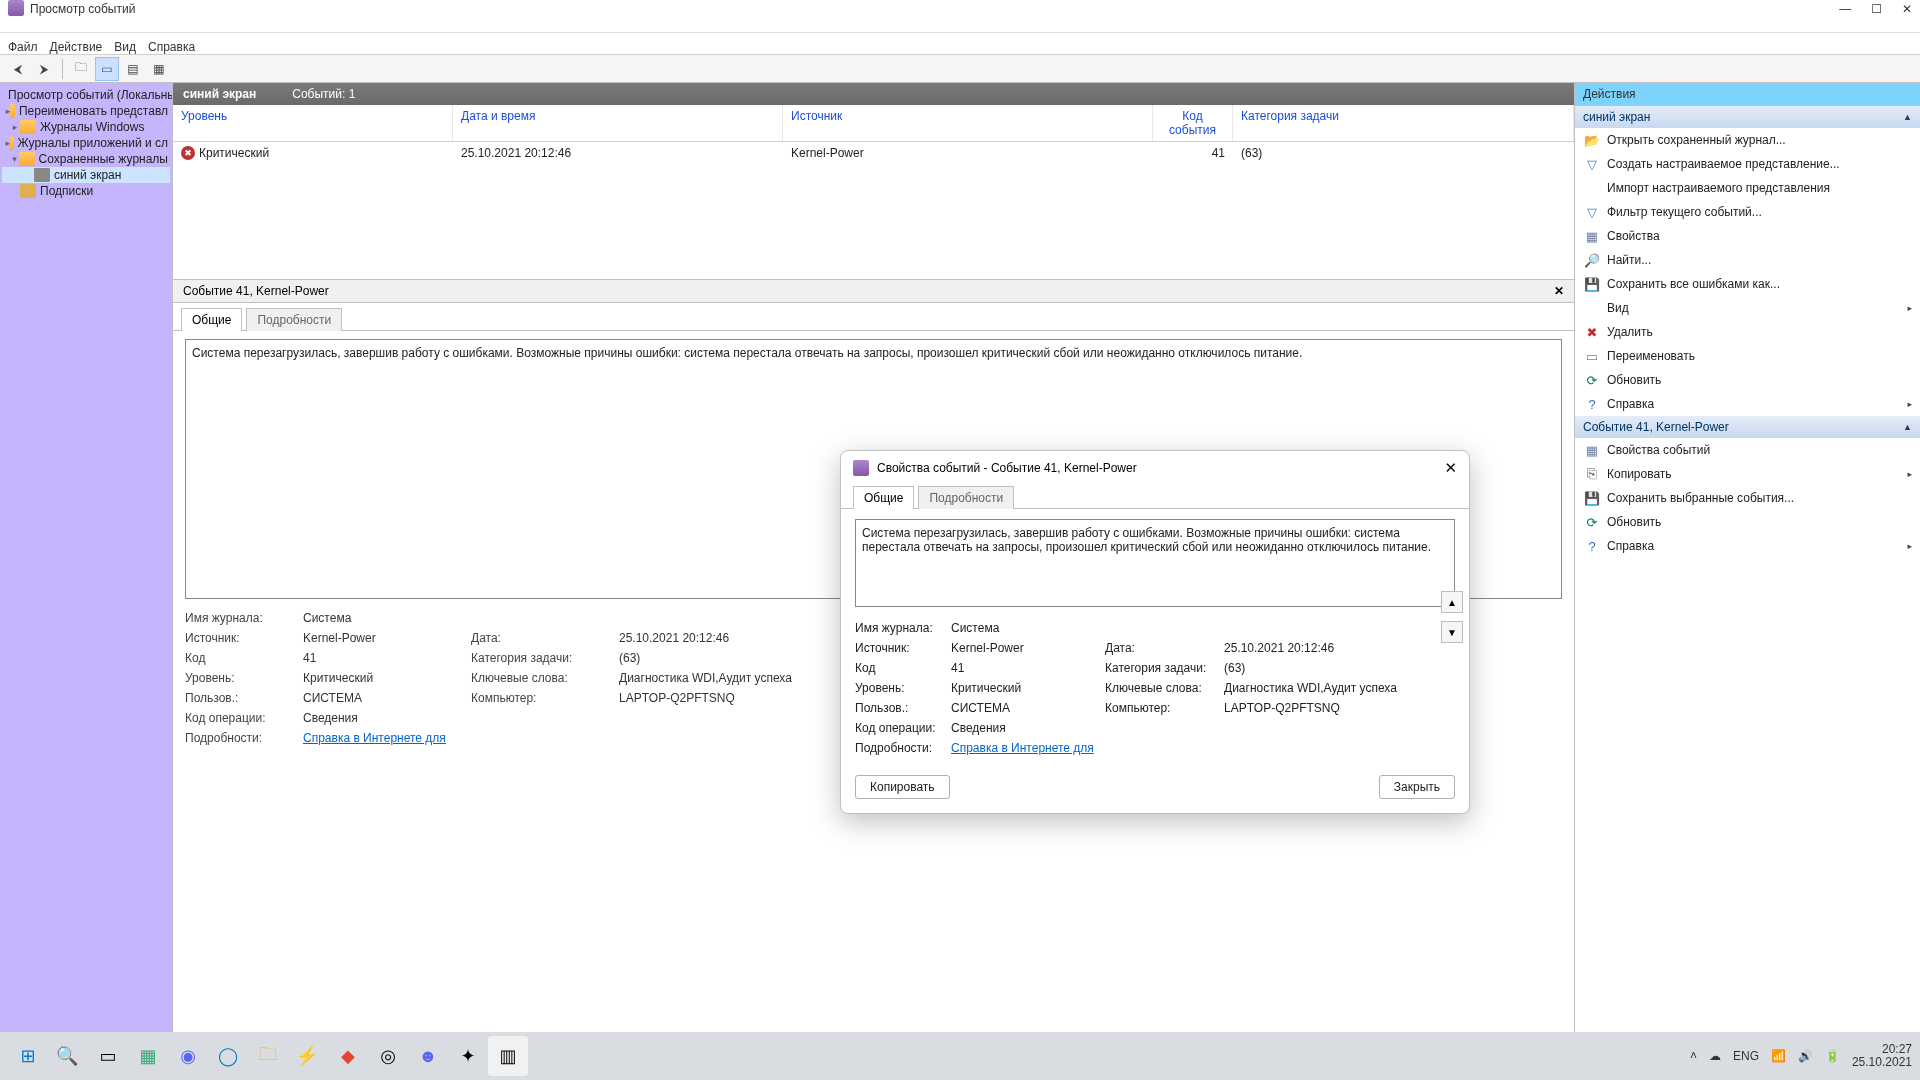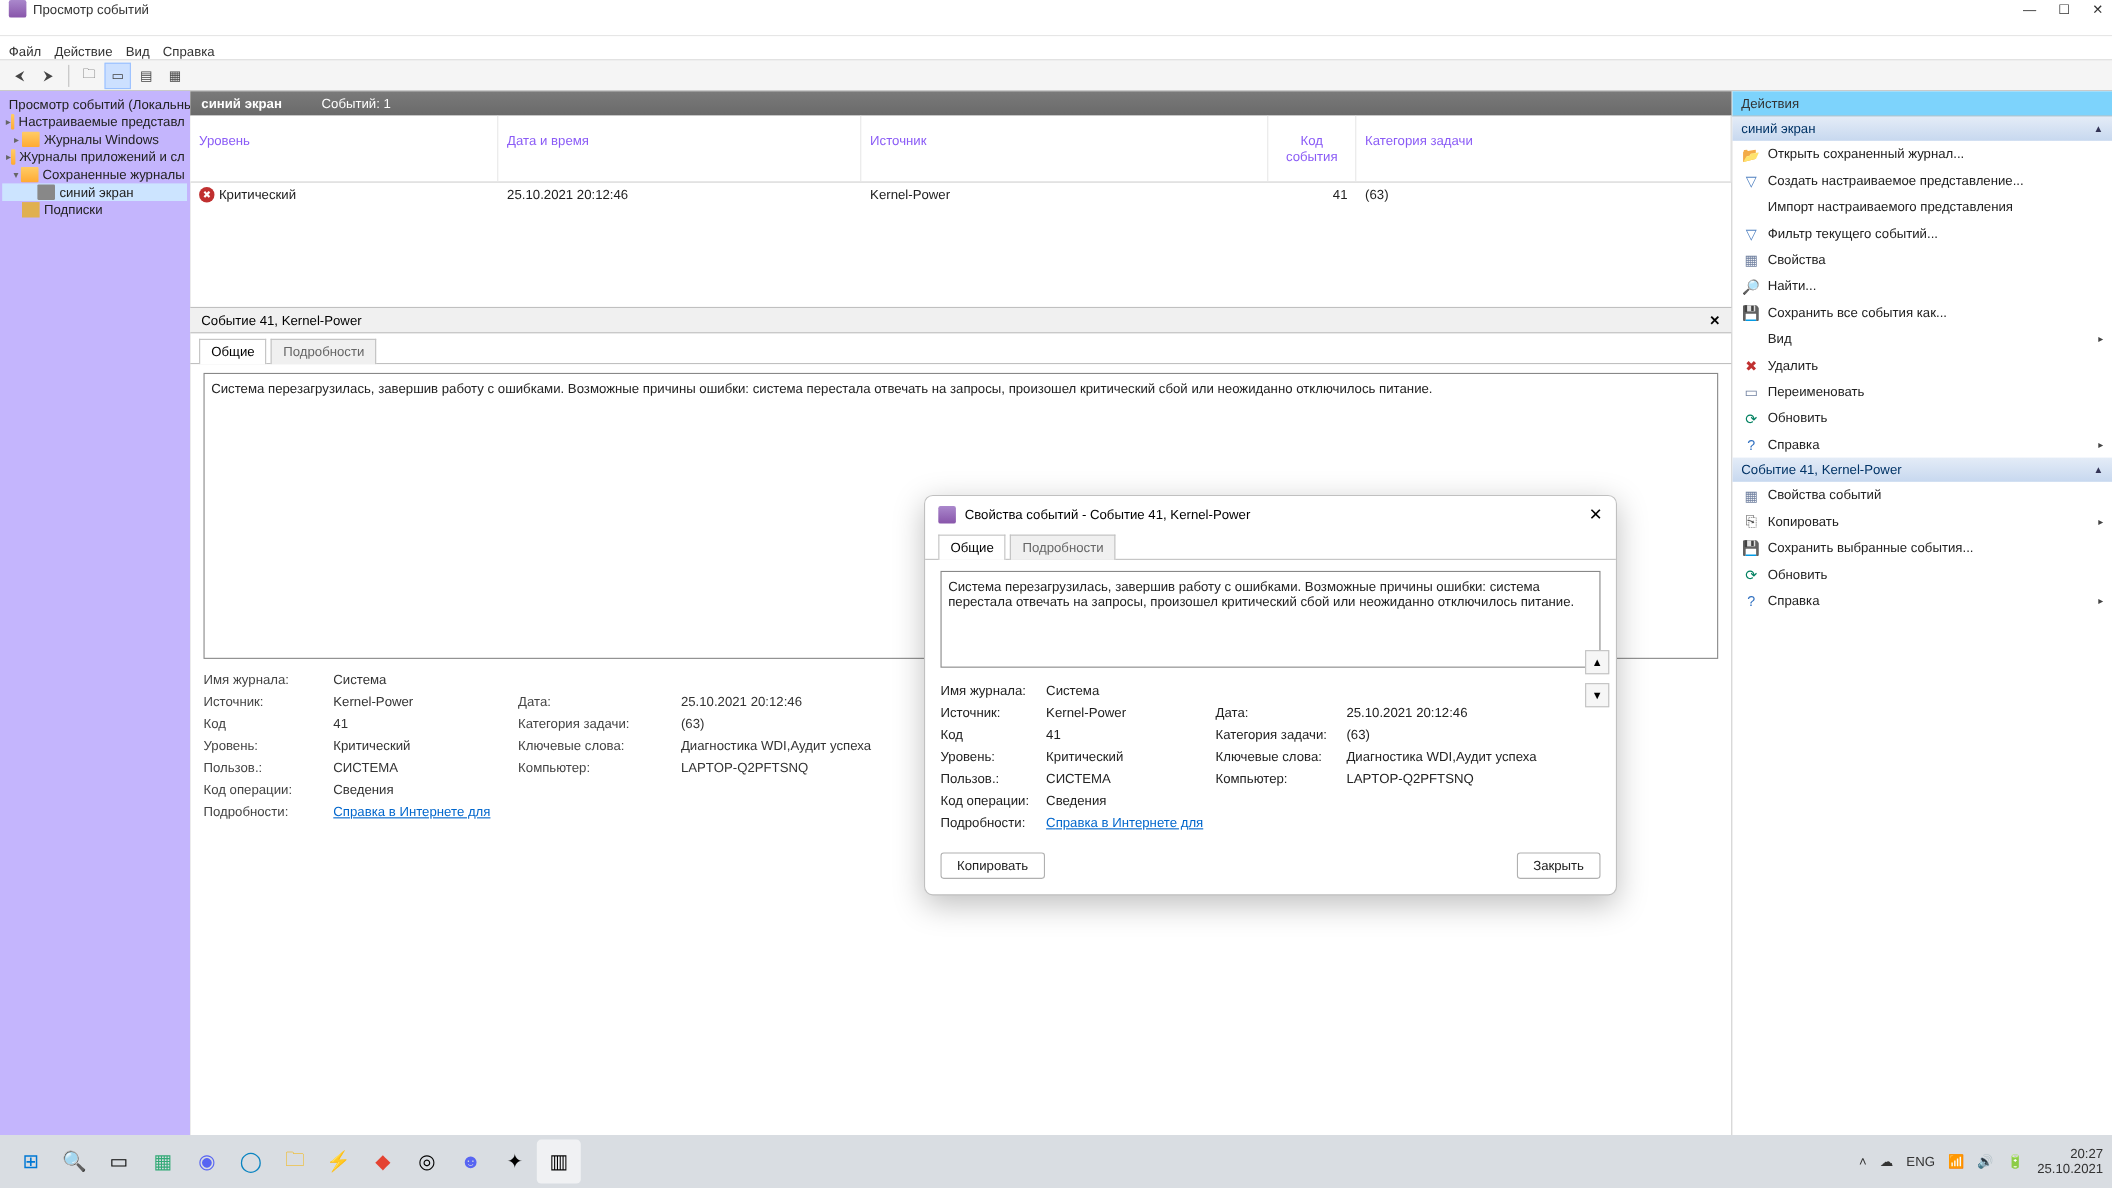--- a/index.html
+++ b/index.html
@@ -24,21 +24,21 @@
 .folder-icon { background: linear-gradient(#fc6, #fa3); border-radius: 1px; }
 .book-icon { background: #bb8866; }
 .disk-icon { background: #888; border-radius: 1px; }
 .leaf-icon { background: #e0b050; }
 .tree-sel { background: #cce4ff; }
 .center-pane { flex: 1; display: flex; flex-direction: column; border-right: 1px solid #c0c0c0; }
 .center-header { background: linear-gradient(#7a7a7a,#6a6a6a); color: #fff; padding: 4px 10px; display: flex; }
 .center-header .lbl { font-weight: bold; }
 .list-area { flex: 0 0 175px; overflow: auto; border-bottom: 1px solid #c0c0c0; }
 .list-header { display: flex; background: #fff; border-bottom: 1px solid #d0d0d0; }
-.list-header div { padding: 16px 8px; border-right: 1px solid #e8e8e8; color: #8b5cf6; }
+.list-header div { padding: 4px 8px; border-right: 1px solid #e8e8e8; color: #1d4ed8; }
 .list-row { display: flex; padding: 2px 0; cursor: pointer; }
 .list-row div { padding: 2px 8px; color: #222; display: flex; align-items: center; }
 .lr-icon { width: 14px; height: 14px; margin-right: 4px; border-radius: 50%; background: #c03030; color: #fff; display: inline-flex; align-items: center; justify-content: center; font-size: 9px; }
 .col-level { width: 280px; }
 .col-date { width: 330px; }
 .col-src { width: 370px; }
 .col-code { width: 80px; text-align: center; }
 .col-task { flex: 1; }
 .detail-bar { background: #f0f0f0; padding: 4px 10px; display: flex; align-items: center; border-bottom: 1px solid #c0c0c0; }
 .detail-bar .close-x { margin-left: auto; cursor: pointer; font-weight: bold; }
@@ -122,21 +122,21 @@
 
   <div class="tree-pane">
     <div class="tree-item">
       <span class="ti-icon book-icon"></span>
       <span>Просмотр событий (Локальны</span>
     </div>
     <div class="tree-item">
       <span class="tree-indent" style="width:6px"></span>
       <span class="tree-toggle">▸</span>
       <span class="ti-icon folder-icon"></span>
-      <span>Настраиваемые представл</span>
+      <span>Переименовать представл</span>
     </div>
     <div class="tree-item">
       <span class="tree-indent" style="width:6px"></span>
       <span class="tree-toggle">▸</span>
       <span class="ti-icon folder-icon"></span>
       <span>Журналы Windows</span>
     </div>
     <div class="tree-item">
       <span class="tree-indent" style="width:6px"></span>
       <span class="tree-toggle">▸</span>
@@ -258,21 +258,21 @@
     <div class="action-item">
         <span class="ai-icon ai-props">▦</span>
         <span>Свойства</span>
       </div>
     <div class="action-item">
         <span class="ai-icon ai-find">🔎</span>
         <span>Найти...</span>
       </div>
     <div class="action-item">
         <span class="ai-icon ai-save">💾</span>
-        <span>Сохранить все события как...</span>
+        <span>Сохранить все ошибками как...</span>
       </div>
     <div class="action-item">
         <span class="ai-icon"></span>
         <span>Вид</span>
         <span class="chev">▸</span>
       </div>
     <div class="action-item">
         <span class="ai-icon ai-del">✖</span>
         <span>Удалить</span>
       </div>

